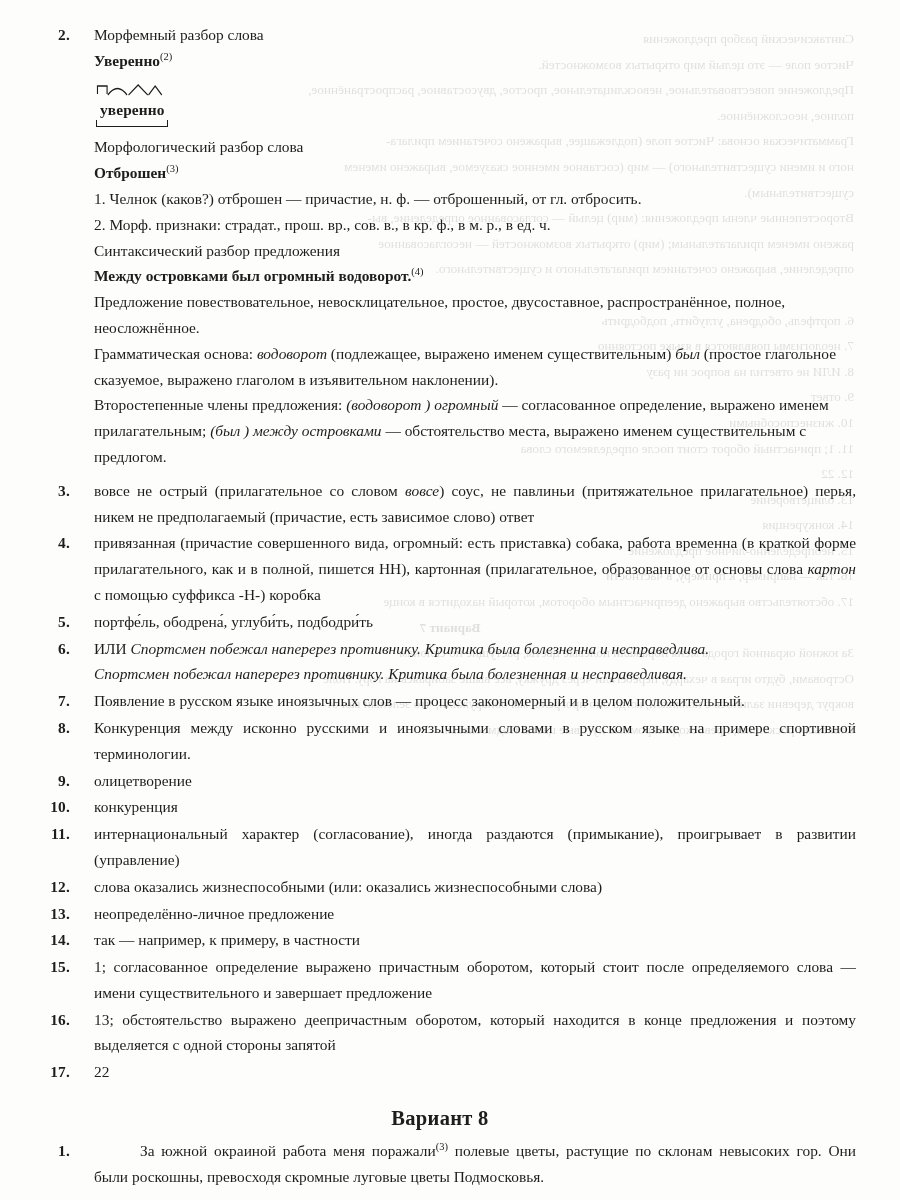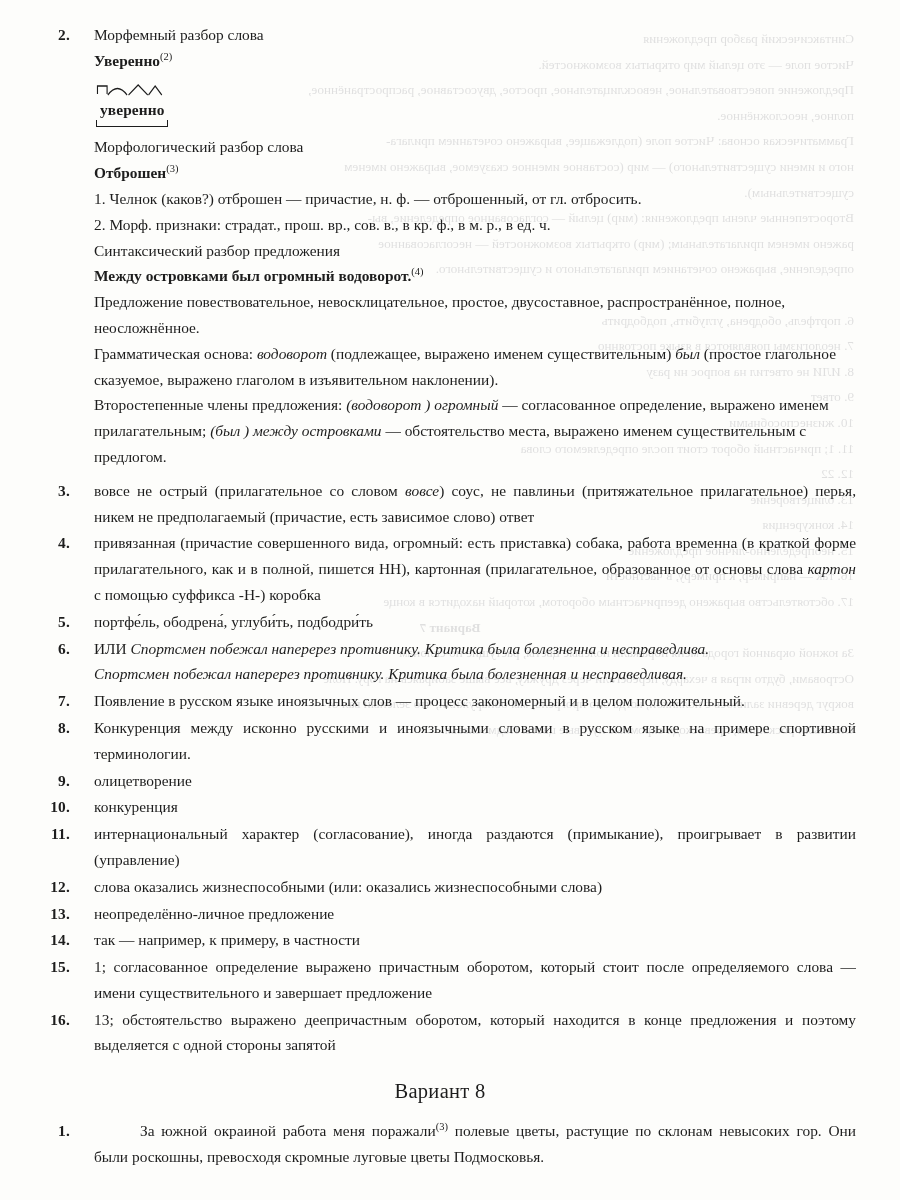--- a/index.html
+++ b/index.html
@@ -117,24 +117,24 @@
     width: 0;
     height: 6px;
     border-left: 1.6px solid #1d1d1d;
   }
   .morph-base::before { left: 0; }
   .morph-base::after { right: 0; }
 
   
   .variant-heading {
     text-align: center;
-    font-weight: normal;
+    font-weight: bold;
     font-size: 20.5px;
     letter-spacing: 0.3px;
-    margin: 22px 0 15px 0;
+    margin: 22px 0 8px 0;
   }
 
   .para-indent { text-indent: 46px; }
   .spacer-sm { height: 7px; }
 </style>
 </head>
 <body>
 
 <div class="page">
 
@@ -275,20 +275,24 @@
           <div class="item-body">так — например, к примеру, в частности</div>
         </div>
         <div class="item">
           <div class="item-num">15.</div>
           <div class="item-body">1; согласованное определение выражено причастным оборотом, который стоит после определяемого слова — имени существительного и завершает предложение</div>
         </div>
         <div class="item">
           <div class="item-num">16.</div>
           <div class="item-body">13; обстоятельство выражено деепричастным оборотом, который находится в конце предложения и поэтому выделяется с одной стороны запятой</div>
         </div>
+        <div class="item">
+          <div class="item-num">17.</div>
+          <div class="item-body">22</div>
+        </div>
       </div>
 
     <div class="variant-heading">Вариант 8</div>
 
     <div class="item">
       <div class="item-num">1.</div>
       <div class="item-body" id="variant-paras">
           <div class="para-indent"><span>За южной окраиной работа меня поражали</span><sup class="mark">(3)</sup><span> полевые цветы, растущие по склонам невысоких гор. Они были роскошны, превосходя скромные луговые цветы Подмосковья.</span></div>
         </div>
     </div>

